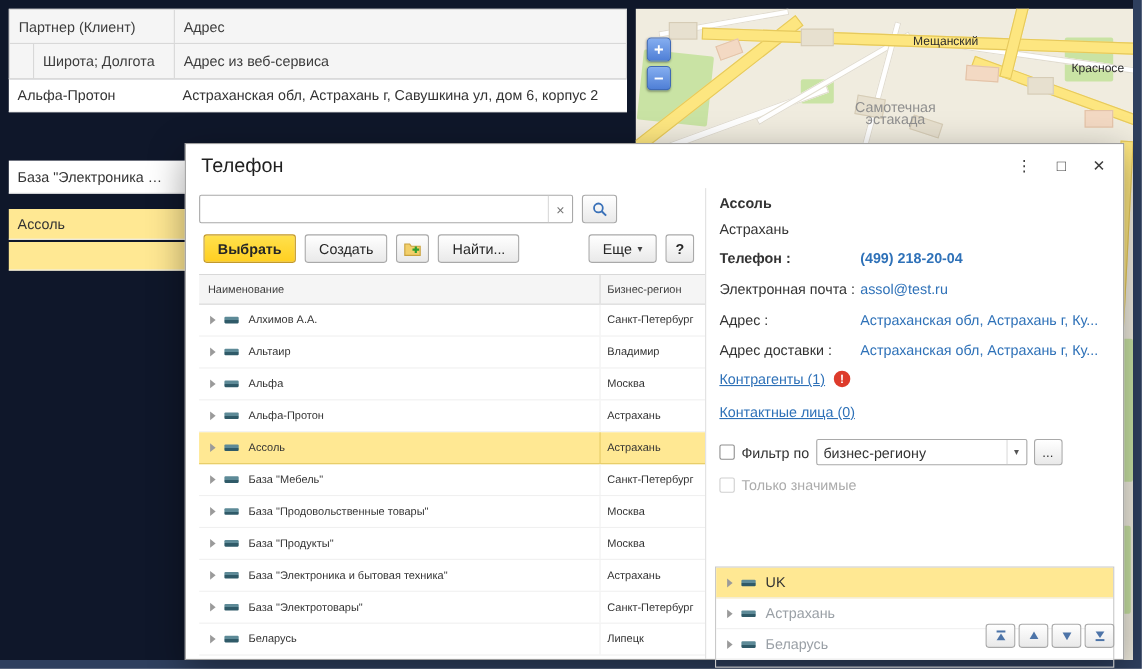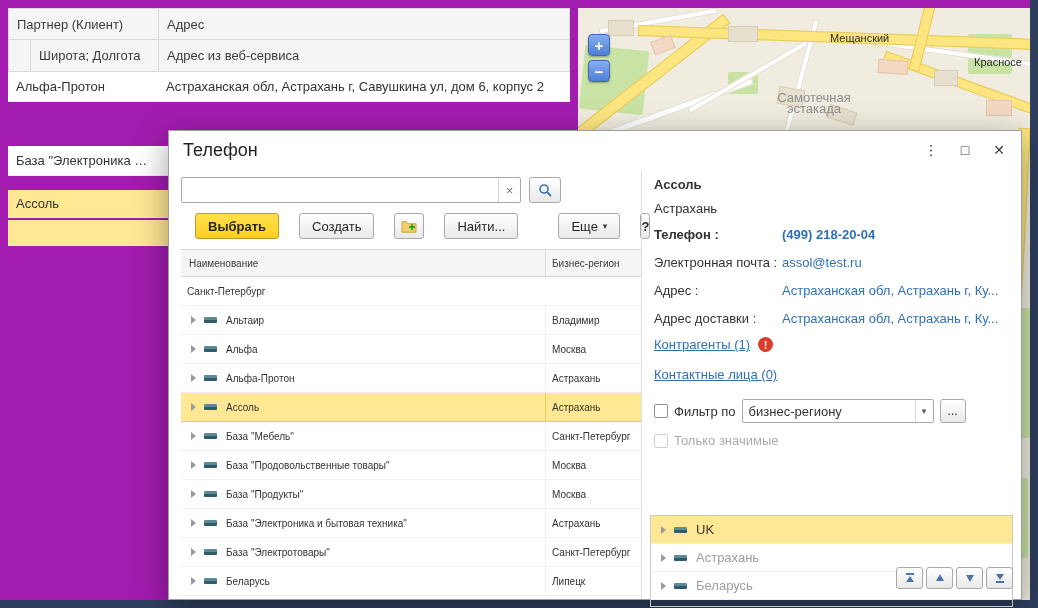--- a/index.html
+++ b/index.html
@@ -4,21 +4,21 @@
 <style>
   * { box-sizing: border-box; margin: 0; padding: 0; }
   html,body { width:1038px; height:608px; }
   body {
     position: relative;
     background: #2e3f5e;
     font-family: "Liberation Sans", sans-serif;
     overflow: hidden;
     color: #333;
   }
-  .workspace { position:absolute; left:0; top:0; width:1030px; height:600px; background:#a21caf; }
+  .workspace { position:absolute; left:0; top:0; width:1030px; height:600px; background:#0f172a; }
 
   
   .bg-table { position:absolute; left:8px; top:8px; width:562px; height:560px; font-size:13px; }
   .bgt-row { position:absolute; left:0; width:100%; display:flex; }
   .bgt-head { background:#f5f5f5; border:1px solid #d8d8d8; color:#3c3c3c; }
   .bgt-h1 { top:0; height:32px; }
   .bgt-h2 { top:32px; height:32px; border-top:none; }
   .bgt-c1 { width:150px; padding:0 8px; display:flex; align-items:center; border-right:1px solid #d8d8d8; overflow:hidden; white-space:nowrap; }
   .bgt-c1b { width:128px; padding:0 8px; display:flex; align-items:center; border-right:1px solid #d8d8d8; white-space:nowrap; }
   .bgt-ind { width:22px; border-right:1px solid #d8d8d8; }
@@ -61,21 +61,21 @@
                justify-content:center; color:#777; font-size:13px; border-left:1px solid #d9d9d9; cursor:pointer; }
 
   .btn { height:26px; padding:0 12px; border:1px solid #a9a9a9; border-radius:3px;
          background:linear-gradient(#ffffff,#e9e9e9); font:13px "Liberation Sans", sans-serif;
          color:#262626; display:inline-flex; align-items:center; gap:5px; cursor:pointer; white-space:nowrap; }
   .btn.yellow { background:linear-gradient(#ffe14d,#ffcf21); border-color:#c3992a; font-weight:bold; }
   .btn.iconb { padding:0 6px; }
   .btn.help { width:26px; padding:0; justify-content:center; font-weight:bold; }
   .btn.lens-btn { width:32px; padding:0; justify-content:center; }
   .caret { font-size:9px; color:#444; }
-  .toolbar { position:absolute; left:26px; top:42px; right:10px; height:26px; display:flex; gap:20px; align-items:center; }
+  .toolbar { position:absolute; left:16px; top:42px; right:10px; height:26px; display:flex; gap:8px; align-items:center; }
   .spacer { flex:1; }
 
   .plist { position:absolute; left:12px; top:78px; width:460px; bottom:0; overflow:hidden; font-size:10px; }
   .lheader { display:flex; height:28px; background:#f5f5f5; border-top:1px solid #d8d8d8;
              border-bottom:1px solid #d8d8d8; align-items:center; color:#3c3c3c; }
   .hname { width:365px; height:100%; display:flex; align-items:center; padding-left:8px; border-right:1px solid #d8d8d8; }
   .hregion { flex:1; padding-left:6px; overflow:hidden; white-space:nowrap; }
   .lrow { display:flex; height:29px; align-items:center; border-bottom:1px solid #f0f0f0; white-space:nowrap; cursor:pointer; }
   .lrow.selected { background:#ffe893; border-bottom-color:#e6cb67; }
   .cell-name { width:365px; height:100%; display:flex; align-items:center; overflow:hidden; border-right:1px solid #f0f0f0; }
@@ -225,20 +225,25 @@
         </button>
         <button class="btn help">?</button>
       </div>
 
       <div class="plist">
         <div class="lheader">
           <div class="hname">Наименование</div>
           <div class="hregion">Бизнес-регион</div>
         </div>
         <div class="lrow">
+          <div class="cell-name">
+              <span class="tri"></span>
+              <span class="dash"></span>
+              <span>Алхимов А.А.</span>
+            </div>
           <div class="cell-region">Санкт-Петербург</div>
         </div>
         <div class="lrow">
           <div class="cell-name">
               <span class="tri"></span>
               <span class="dash"></span>
               <span>Альтаир</span>
             </div>
           <div class="cell-region">Владимир</div>
         </div>

